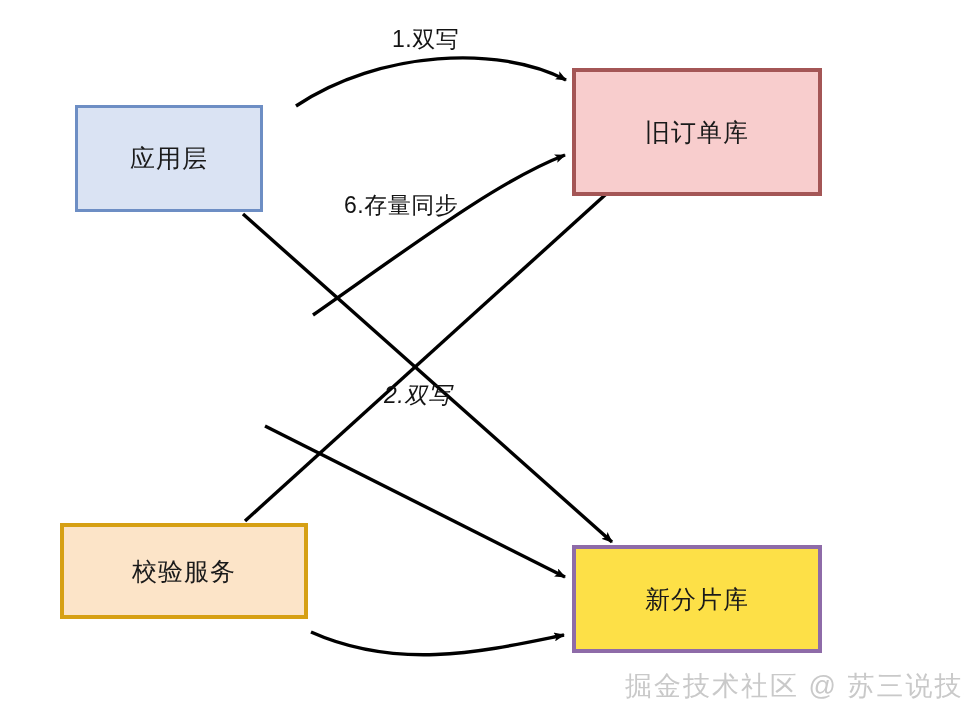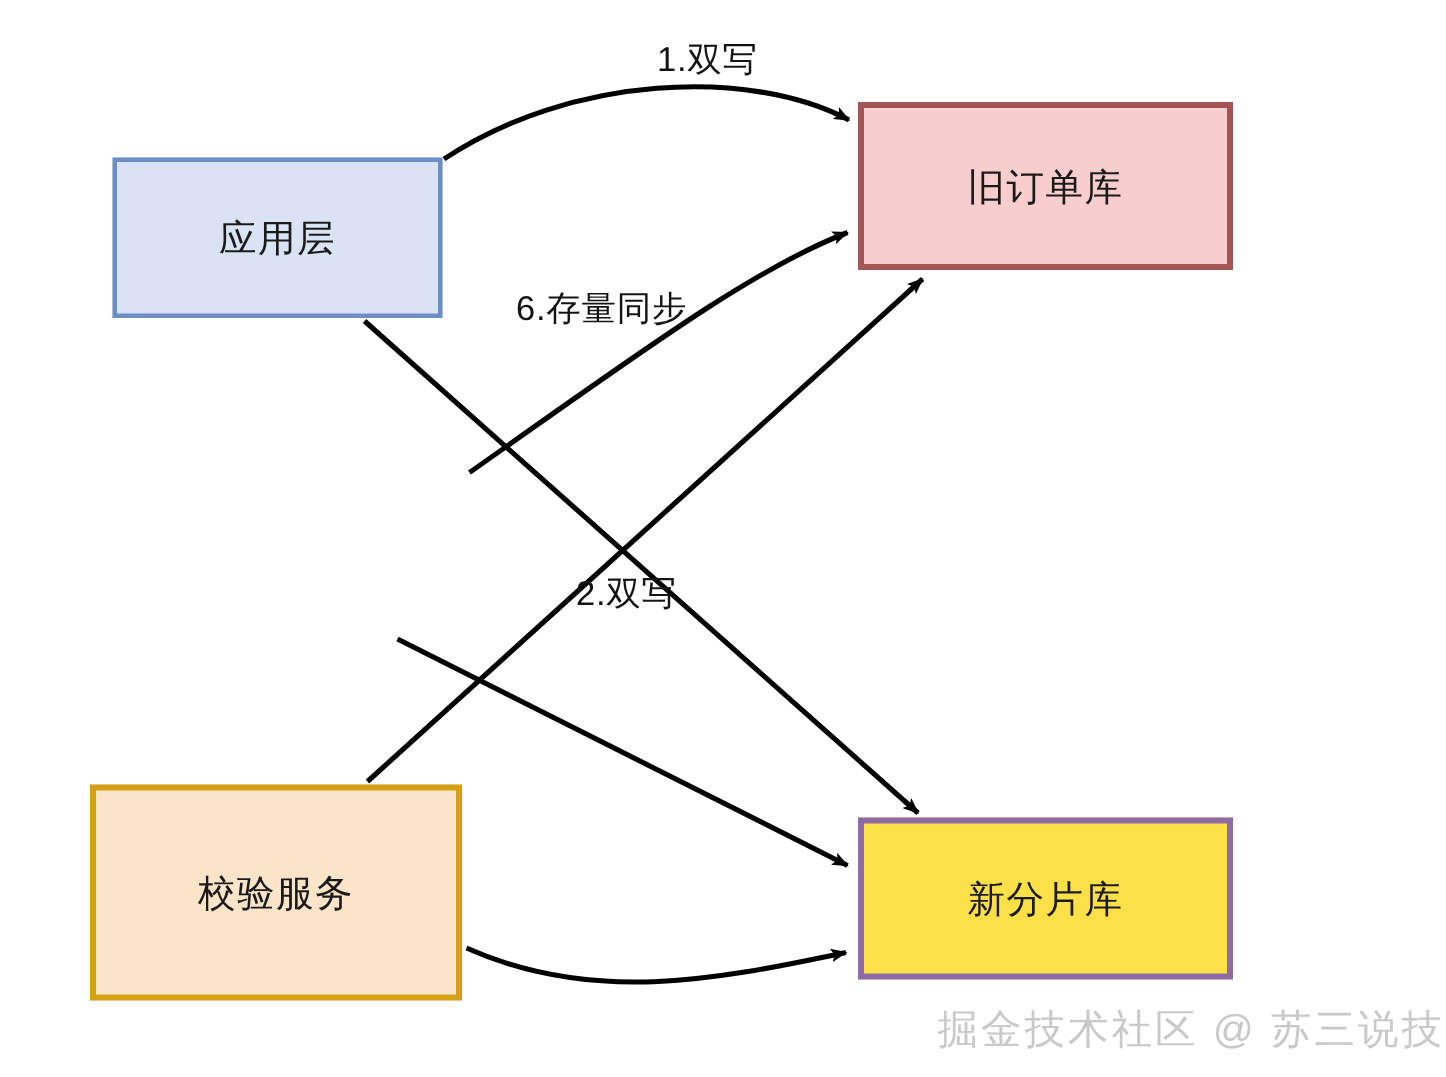--- a/index.html
+++ b/index.html
@@ -70,47 +70,47 @@
 
     <path d="M 245,521 L 615,186" fill="none" stroke="#000000" stroke-width="3.4" marker-end="url(#arrowhead)"></path>
 
     <path d="M 243,214 L 612,542" fill="none" stroke="#000000" stroke-width="3.4" marker-end="url(#arrowhead)"></path>
 
     <path d="M 265,426 L 565,577" fill="none" stroke="#000000" stroke-width="3.4" marker-end="url(#arrowhead)"></path>
 
     <path d="M 311,632 C 400,672 490,650 564,635" fill="none" stroke="#000000" stroke-width="3.4" marker-end="url(#arrowhead)"></path>
   </svg>
 
-  <div class="node-box" style="left:75px; top:105px; width:220px; height:107px; background:#dae3f3; border:3px solid #6d8ec4;">
+  <div class="node-box" style="left:75px; top:105px; width:188px; height:107px; background:#dae3f3; border:3px solid #6d8ec4;">
     <span>应用层</span>
   </div>
 
 
-  <div class="node-box" style="left:60px; top:523px; width:248px; height:144px; background:#fce4c8; border:4px solid #d6a014;">
+  <div class="node-box" style="left:60px; top:523px; width:248px; height:96px; background:#fce4c8; border:4px solid #d6a014;">
     <span>校验服务</span>
   </div>
 
-  <div class="node-box" style="left:572px; top:68px; width:250px; height:112px; background:#f8cdcd; border:4px solid #a45656;">
+  <div class="node-box" style="left:572px; top:68px; width:250px; height:128px; background:#f8cdcd; border:4px solid #a45656;">
     <span>旧订单库</span>
   </div>
 
   <div class="node-box" style="left:572px; top:545px; width:250px; height:108px; background:#fde047; border:4px solid #8e6ba8;">
     <span>新分片库</span>
   </div>
 
-  <div class="edge-label" style="left:392px; top:24px;margin-left:46px;">
+  <div class="edge-label" style="left:392px; top:24px;">
     <span>1.双写</span>
   </div>
 
   <div class="edge-label" style="left:344px; top:190px;">
     <span>6.存量同步</span>
   </div>
 
 
-  <div class="edge-label" style="left:384px; top:380px;">
+  <div class="edge-label" style="left:384px; top:380px;font-style:italic;">
     <span>2.双写</span>
   </div>
 
   <div id="watermark" style="left:625px; top:668px;">
     <span>掘金技术社区 @ 苏三说技术</span>
   </div>
 
 </div>
 
 </body></html>

